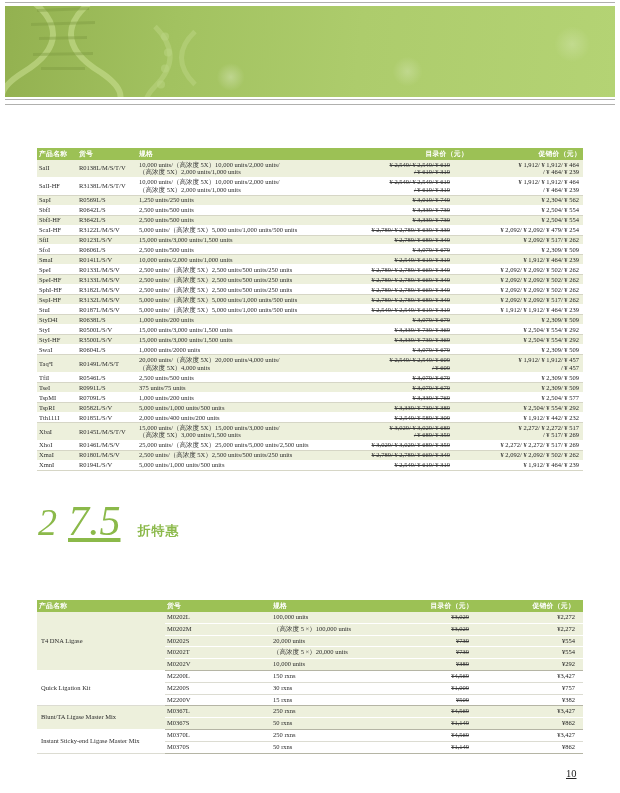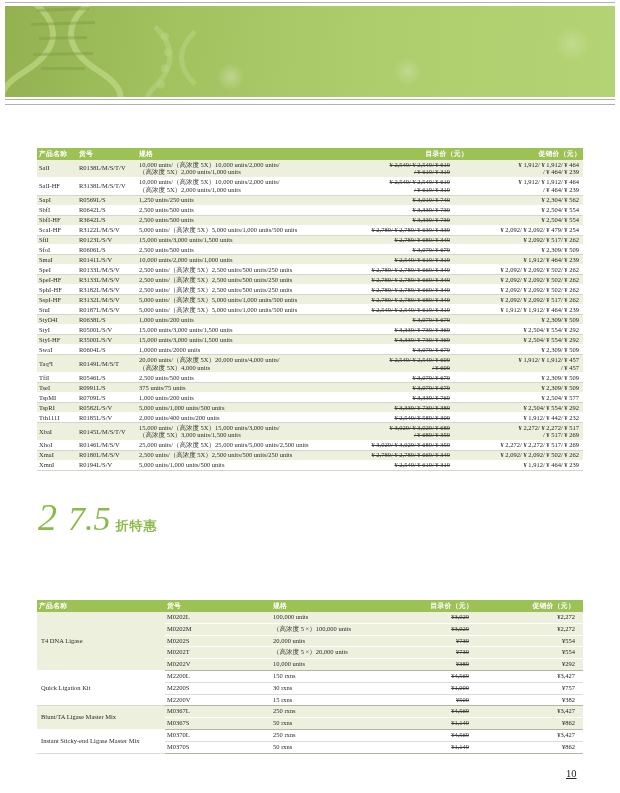--- a/index.html
+++ b/index.html
@@ -44,21 +44,21 @@
   .ligase td.c-group{border-bottom:1px solid #b5b5a5;padding-left:4px;}
   .ligase td.c-list{text-align:right;padding-right:12px;color:#3a3a3a;}
   .ligase td.c-promo{text-align:right;padding-right:8px;color:#1c1c1c;}
   .ligase tr.g-last td{border-bottom:1px solid #b5b5a5;}
   .ligase thead th.num{padding-right:8px;}
 
   
   .section-head{position:absolute;left:38px;top:497px;display:flex;align-items:baseline;color:#8bb94a;}
   .sec-num{font-size:38px;font-style:italic;line-height:40px;margin-right:11px;}
   .sec-title{font-size:13px;font-weight:bold;letter-spacing:1px;margin-right:6px;}
-  .sec-disc{font-size:34px;font-style:italic;margin-right:5px;}
+  .sec-disc{font-size:42px;font-style:italic;margin-right:17px;text-decoration:underline;}
   .section-desc{position:absolute;left:37px;top:581px;width:560px;font-size:8.8px;line-height:12px;
     color:#1f1f1f;white-space:nowrap;letter-spacing:.1px;}
 
   .page-number{position:absolute;left:566px;top:768px;font-size:10.5px;color:#222;text-decoration:underline;}
 </style>
 </head>
 <body>
 
 <div class="page">
 

